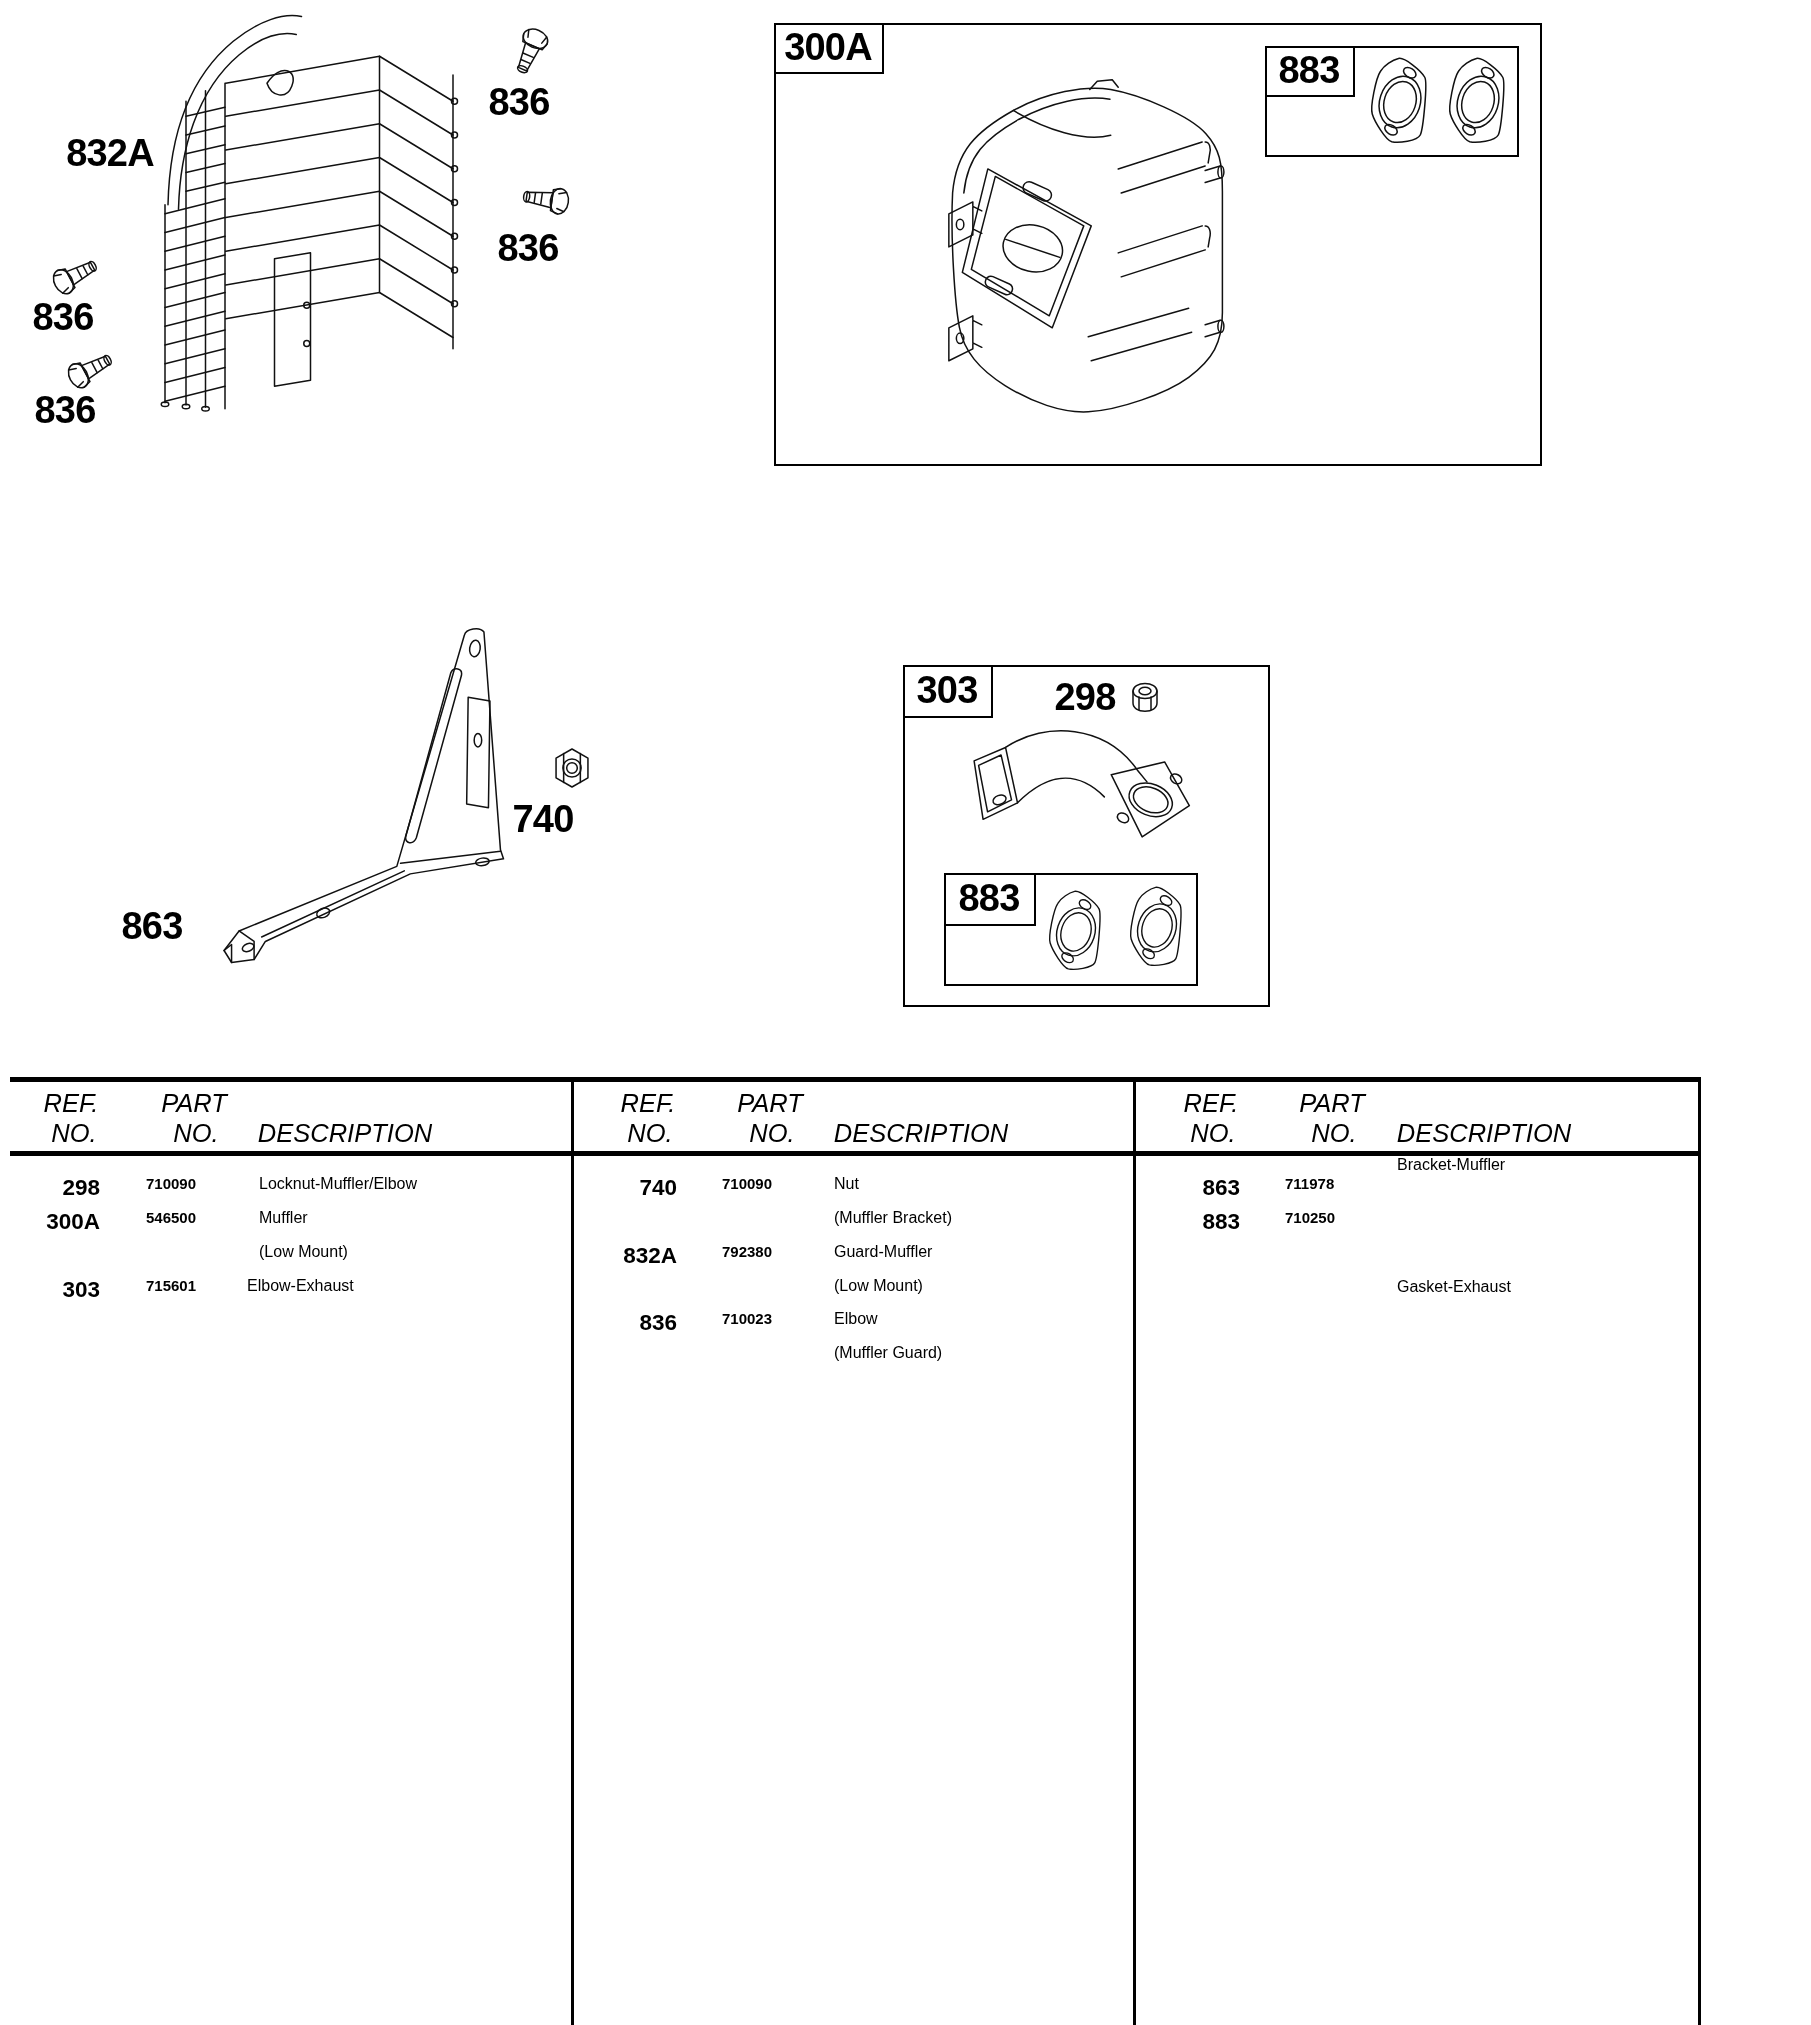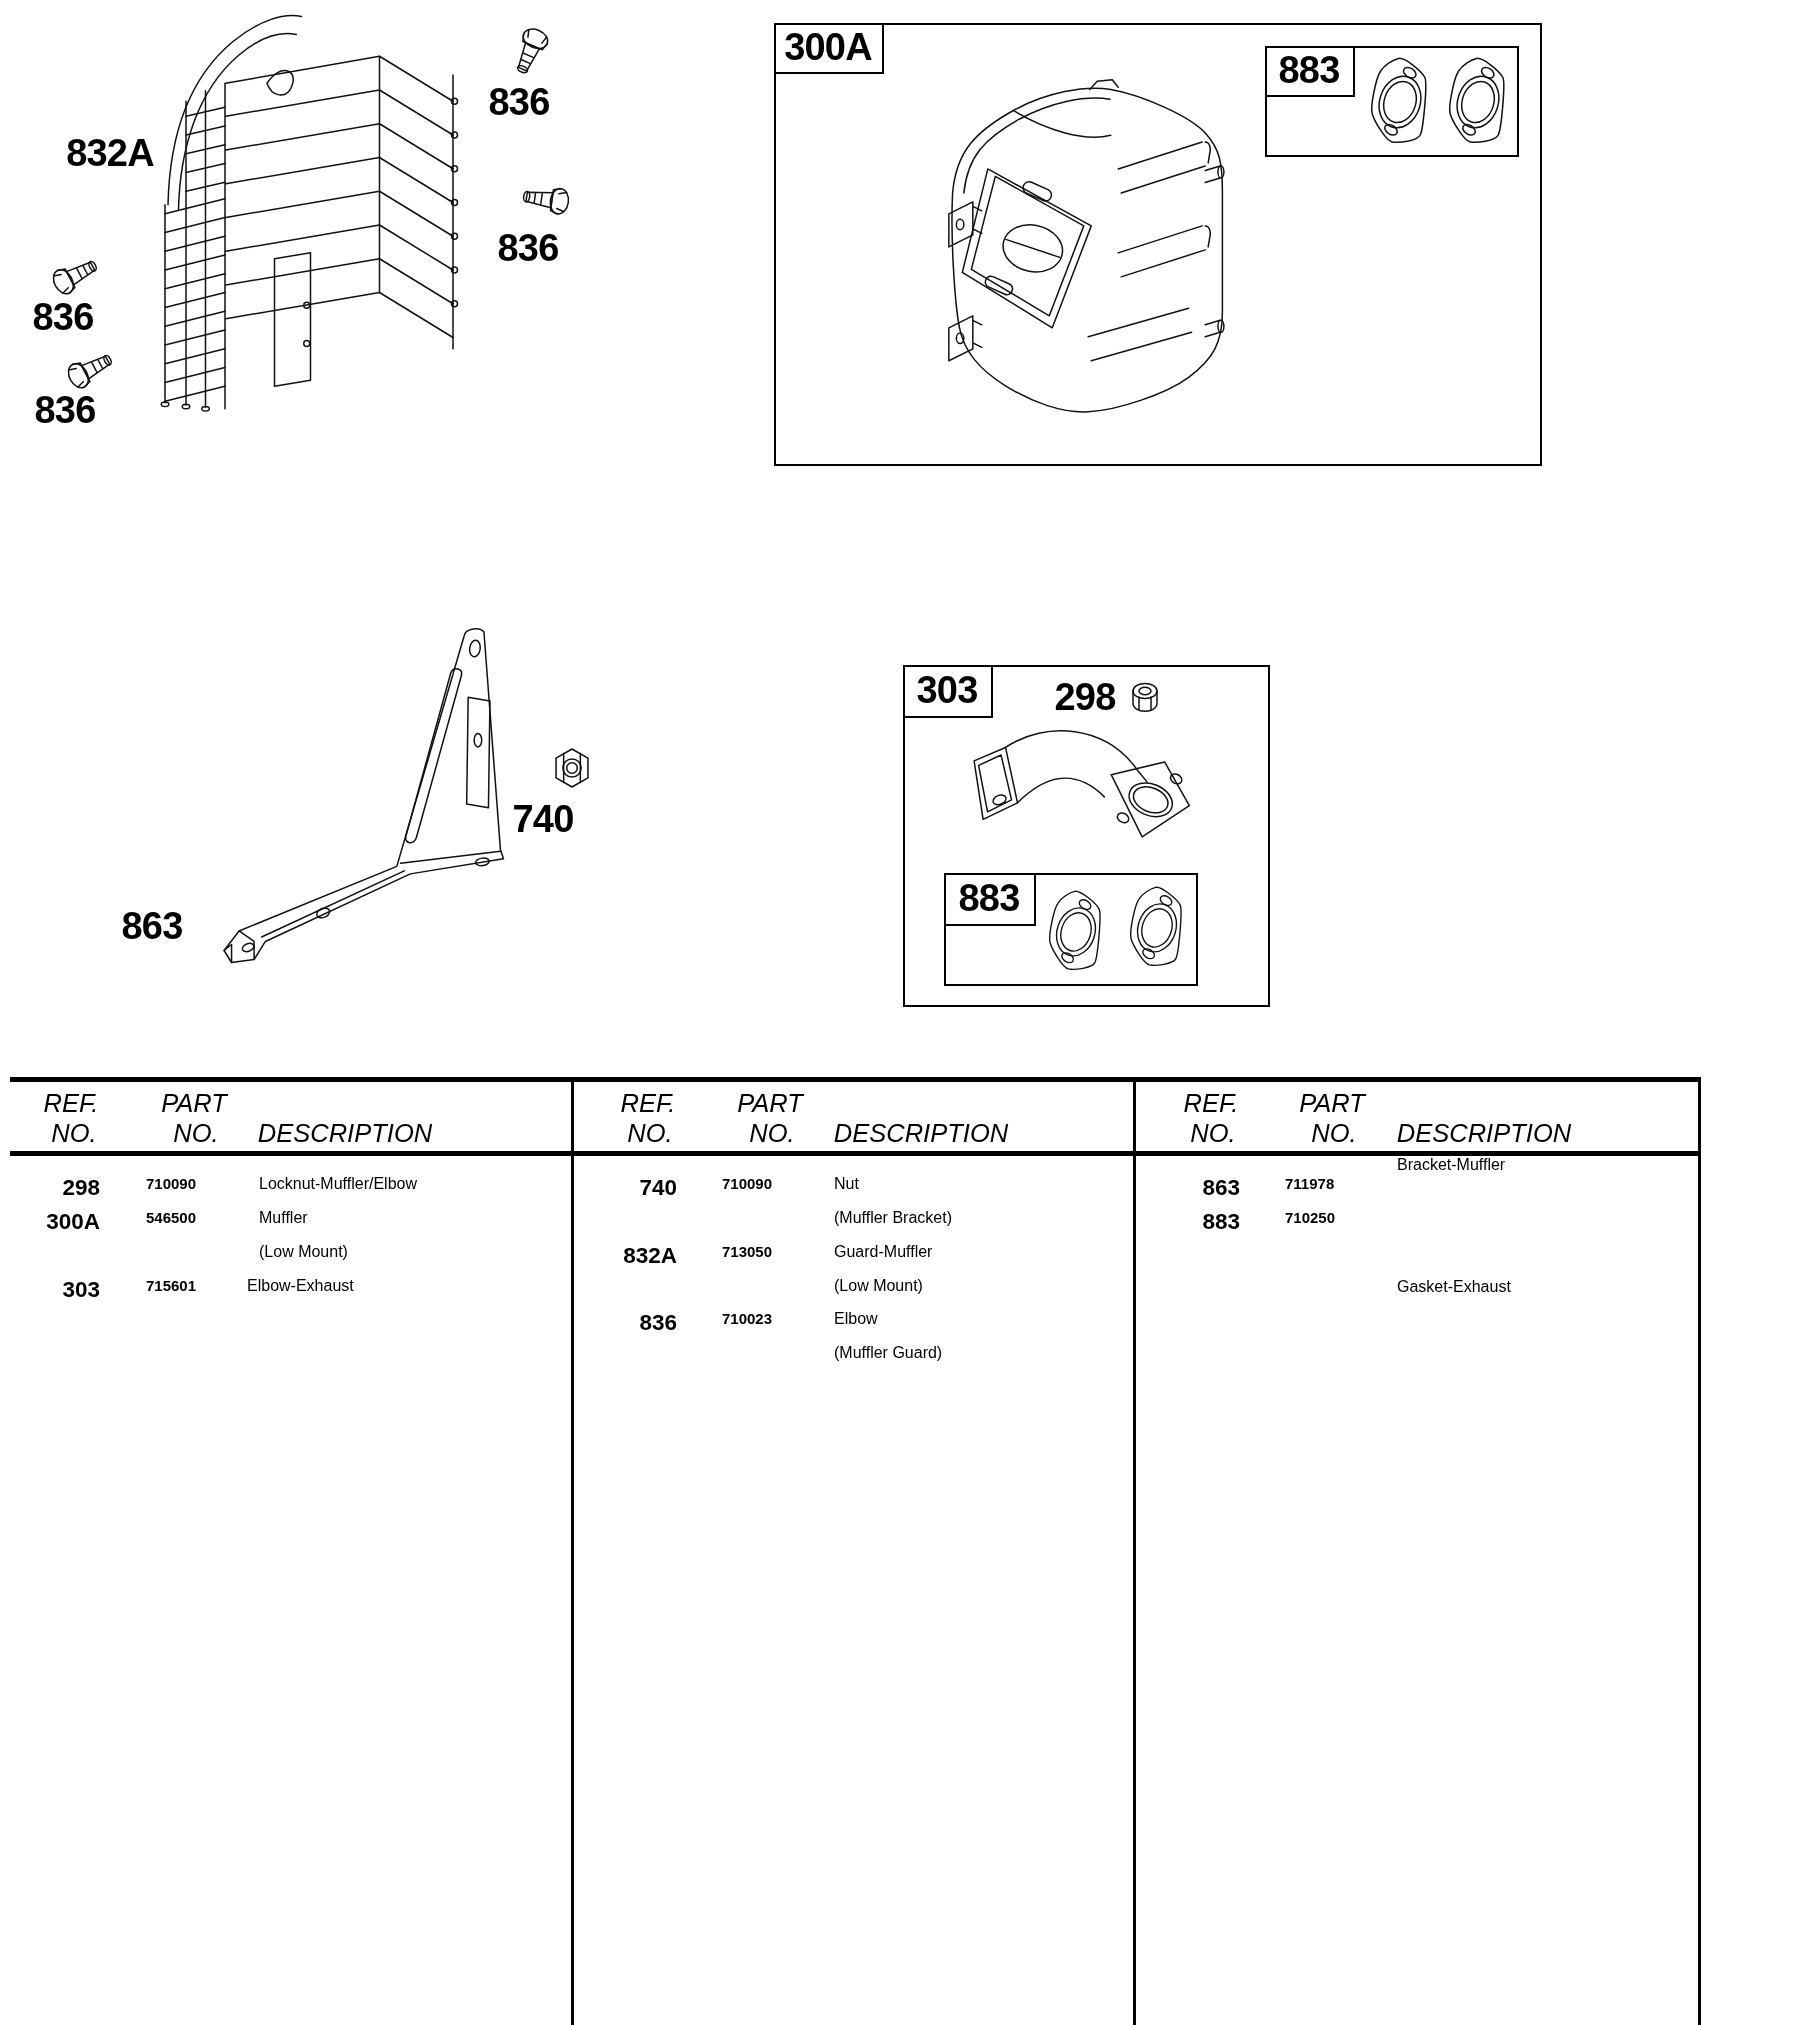--- a/index.html
+++ b/index.html
@@ -258,21 +258,21 @@
   <div class="ref" style="left:-28px;top:1277px">303</div>
   <div class="pn" style="left:146px;top:1277px">715601</div>
   <div class="desc" style="left:247px;top:1277px">Elbow-Exhaust</div>
 
   
   <div class="ref" style="left:549px;top:1175px">740</div>
   <div class="pn" style="left:722px;top:1175px">710090</div>
   <div class="desc" style="left:834px;top:1175px">Nut</div>
   <div class="desc" style="left:834px;top:1209px">(Muffler Bracket)</div>
   <div class="ref" style="left:549px;top:1243px">832A</div>
-  <div class="pn" style="left:722px;top:1243px">713050</div>
+  <div class="pn" style="left:722px;top:1243px">792380</div>
   <div class="desc" style="left:834px;top:1243px">Guard-Muffler</div>
   <div class="desc" style="left:834px;top:1277px">(Low Mount)</div>
   <div class="ref" style="left:549px;top:1310px">836</div>
   <div class="pn" style="left:722px;top:1310px">710023</div>
   <div class="desc" style="left:834px;top:1310px">Elbow</div>
   <div class="desc" style="left:834px;top:1344px">(Muffler Guard)</div>
 
   
   <div class="ref" style="left:1112px;top:1175px">863</div>
   <div class="pn" style="left:1285px;top:1175px">711978</div>

